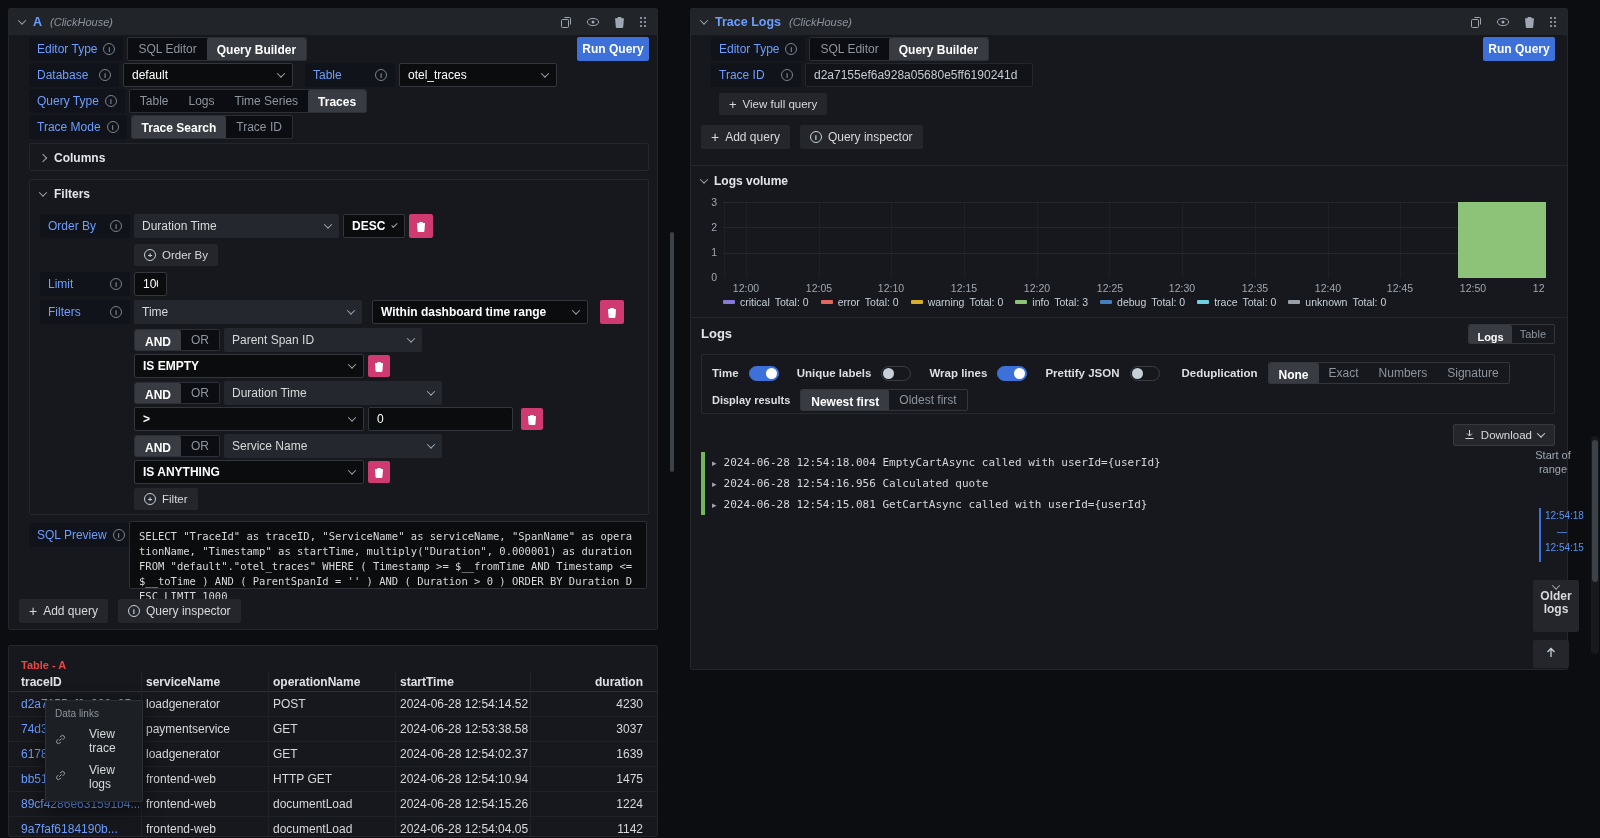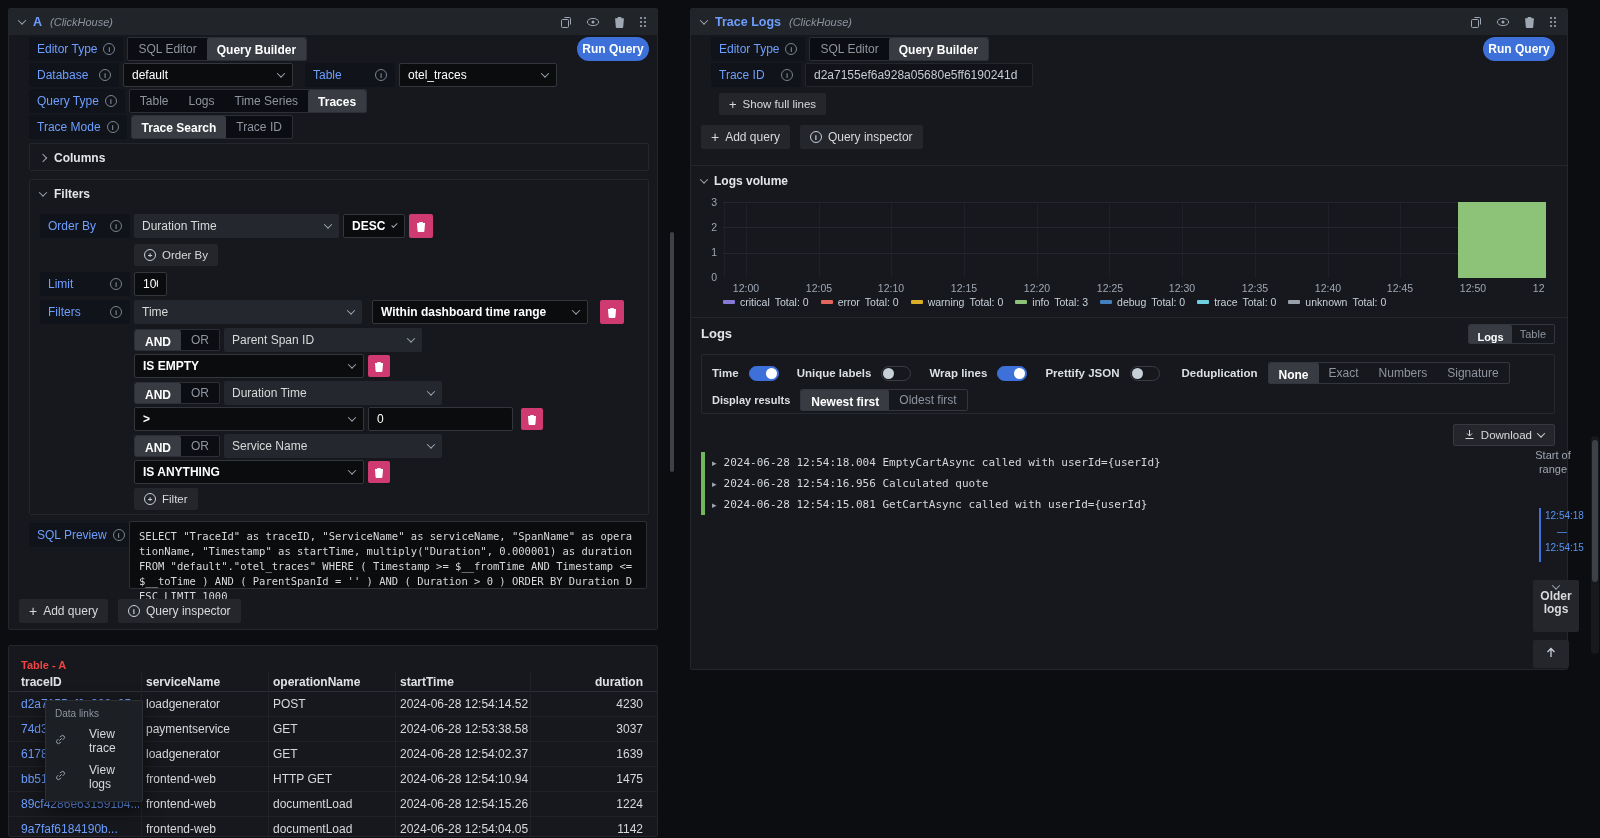--- a/index.html
+++ b/index.html
@@ -27,21 +27,21 @@
   .seg.ghost { background:transparent; border-color:#33373d; }
 
   .sel { display:flex; align-items:center; justify-content:space-between; gap:8px; height:24px; padding:0 8px; border-radius:2px; font-size:12px; }
   .sel.gray { background:#24272d; color:#d8d9da; }
   .sel.dark { background:#0b0c0e; border:1px solid #33373d; color:#fff; }
 
   input.inp { height:24px; background:#0b0c0e; border:1px solid #33373d; border-radius:2px; color:#fff; font-size:12px; padding:0 8px; font-family:"Liberation Sans",sans-serif; outline:none; }
 
   .btn { display:inline-flex; align-items:center; gap:6px; background:#24262c; border:none; border-radius:2px; height:24px; padding:0 10px; color:#d8d9da; font-size:12px; font-weight:500; cursor:pointer; font-family:"Liberation Sans",sans-serif; }
   .btn.sm { height:22px; font-size:11.5px; }
-  .run { position:absolute; height:24px; border-radius:12px; border:none; background:#3d71d9; color:#fff; font-weight:700; font-size:12px; cursor:pointer; font-family:"Liberation Sans",sans-serif; }
+  .run { position:absolute; height:24px; border-radius:2px; border:none; background:#3d71d9; color:#fff; font-weight:700; font-size:12px; cursor:pointer; font-family:"Liberation Sans",sans-serif; }
   .danger { width:24px; height:24px; min-width:24px; background:#cf3a70; display:flex; align-items:center; justify-content:center; border-radius:2px; border:none; cursor:pointer; }
 
   .secbox { position:absolute; left:20px; right:8px; border:1px solid #23262b; border-radius:2px; }
   .sechead { display:flex; align-items:center; gap:8px; height:28px; padding:0 10px; color:#e3e5e8; font-weight:700; font-size:12px; }
 
   .mono { font-family:"DejaVu Sans Mono","Liberation Mono",monospace; }
   .sqlbox { position:absolute; background:#0b0c0e; border:1px solid #2c3036; border-radius:2px; padding:7px 9px; font-size:10.5px; line-height:15px; color:#d8d9da; word-break:break-all; }
 
   
   .trow,.thr { position:absolute; left:0; right:0; height:25px; }
@@ -482,21 +482,21 @@
     <span class="flabel">
         <span>Trace ID</span>
         <i class="info">i</i>
       </span>
     <input class="inp" style="width: 228px; background: rgb(17, 19, 24); border-color: rgb(35, 38, 43); color: rgb(199, 204, 210);" readonly="" value="d2a7155ef6a928a05680e5ff6190241d">
   </div>
 
   <div class="frow" style="top:84px;left:28px;">
     <button class="btn sm">
         <span style="font-size:13px;line-height:1;">+</span>
-        <span>Show full lines</span>
+        <span>View full query</span>
       </button>
   </div>
 
   <div class="frow" style="top:116px;left:10px;">
     <button class="btn">
         <span style="font-size:14px;line-height:1;">+</span>
         <span>Add query</span>
       </button>
     <button class="btn" style="margin-left:6px;">
         <i class="info" style="border-color:#c7d0d9;color:#c7d0d9;">i</i>

